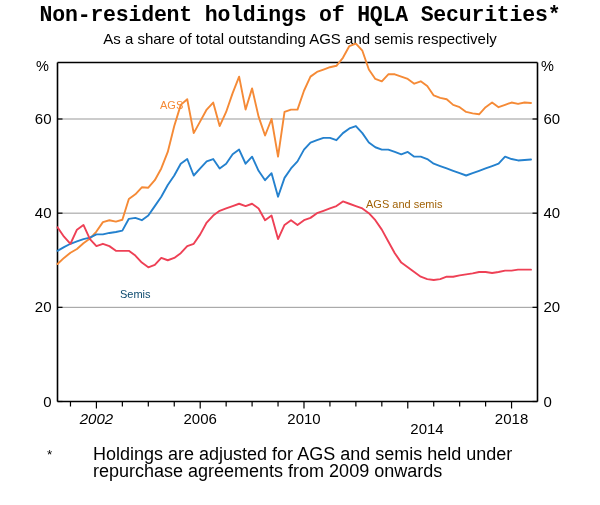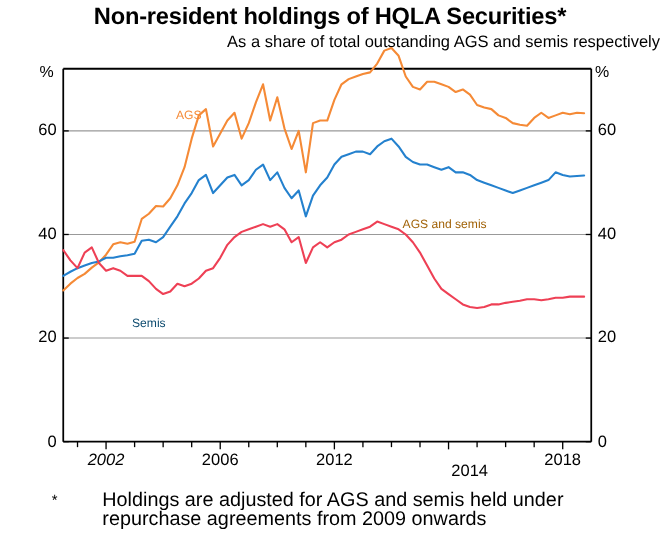--- a/index.html
+++ b/index.html
@@ -11,24 +11,25 @@
     overflow:hidden;
     position:relative;
   }
   #chart-root{position:absolute;left:0;top:0;width:600px;height:505px;}
   .title{
     position:absolute;left:0;top:3px;width:600px;
     text-align:center;
     font-size:21.5px;font-weight:bold;
     letter-spacing:-0.2px;
     white-space:nowrap;
+    font-family:Liberation Mono, monospace;
   }
   .subtitle{
     position:absolute;left:0;top:30px;width:600px;
-    text-align:right;
+    text-align:center;
     font-size:15px;font-weight:normal;
     white-space:nowrap;
   }
   .unit-left{
     position:absolute;left:36px;top:58px;
     font-size:14.5px;
   }
   .unit-right{
     position:absolute;left:541px;top:58px;
     font-size:14.5px;
@@ -134,21 +135,21 @@
       <div class="ytick-label" style="left: 21.5px; top: 298.333px;">20</div>
       <div class="ytick-label right" style="left: 543.5px; top: 298.333px;">20</div>
       <div class="ytick-label" style="left: 21.5px; top: 204.167px;">40</div>
       <div class="ytick-label right" style="left: 543.5px; top: 204.167px;">40</div>
       <div class="ytick-label" style="left: 21.5px; top: 110px;">60</div>
       <div class="ytick-label right" style="left: 543.5px; top: 110px;">60</div>
     </div>
   <div id="xtick-labels">
       <div class="xtick-label" style="left: 66.4189px; top: 409.5px; font-style: italic;">2002</div>
       <div class="xtick-label" style="left: 170.203px; top: 409.5px;">2006</div>
-      <div class="xtick-label" style="left: 273.986px; top: 409.5px;">2012</div>
+      <div class="xtick-label" style="left: 273.986px; top: 409.5px;">2010</div>
       <div class="xtick-label" style="left: 397px; top: 409.5px; margin-top: 10px;">2014</div>
       <div class="xtick-label" style="left: 481.554px; top: 409.5px;">2018</div>
     </div>
 
   <div class="series-label" id="label-ags" style="left: 160px; top: 99px; color: rgb(245, 138, 54);">AGS</div>
   <div class="series-label" id="label-semis" style="left: 120px; top: 288px; color: #0c4a6e;">Semis</div>
   <div class="series-label" id="label-ags-semis" style="left: 366px; top: 198px; color: #a16207;">AGS and semis</div>
 
   <div class="footnote-star">*</div>
   <div class="footnote-text">Holdings are adjusted for AGS and semis held under repurchase agreements from 2009 onwards</div>

